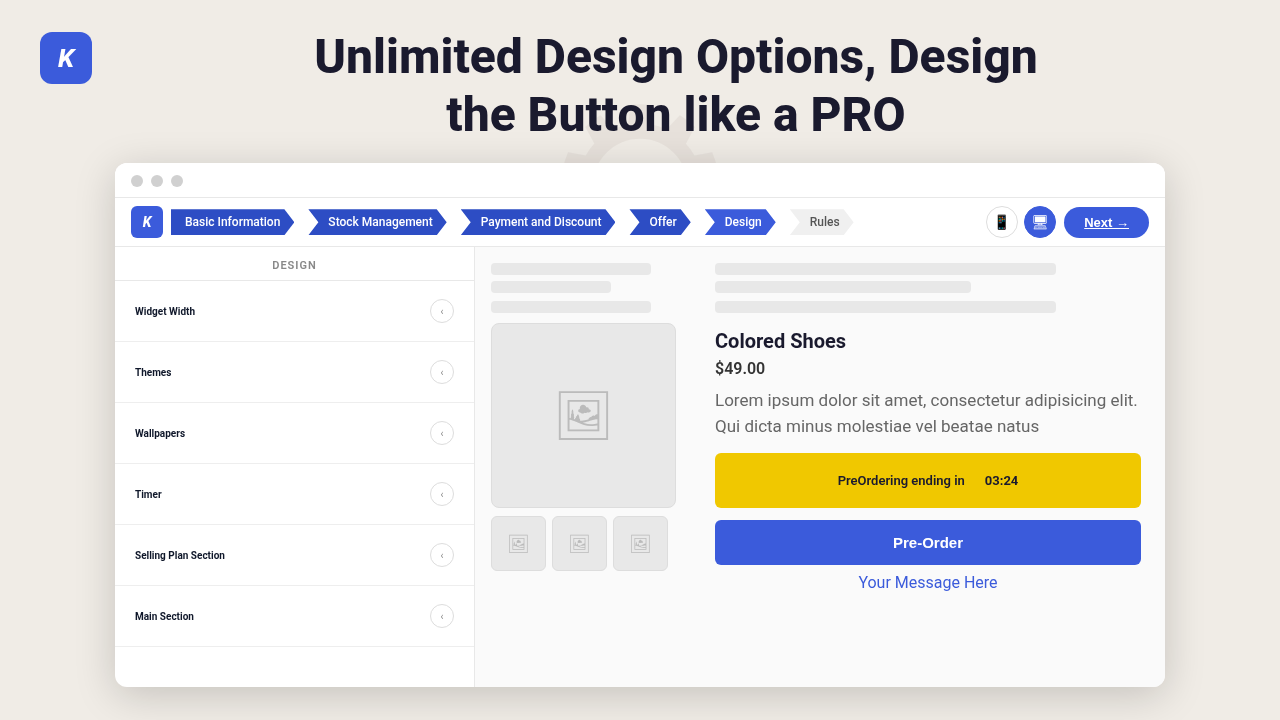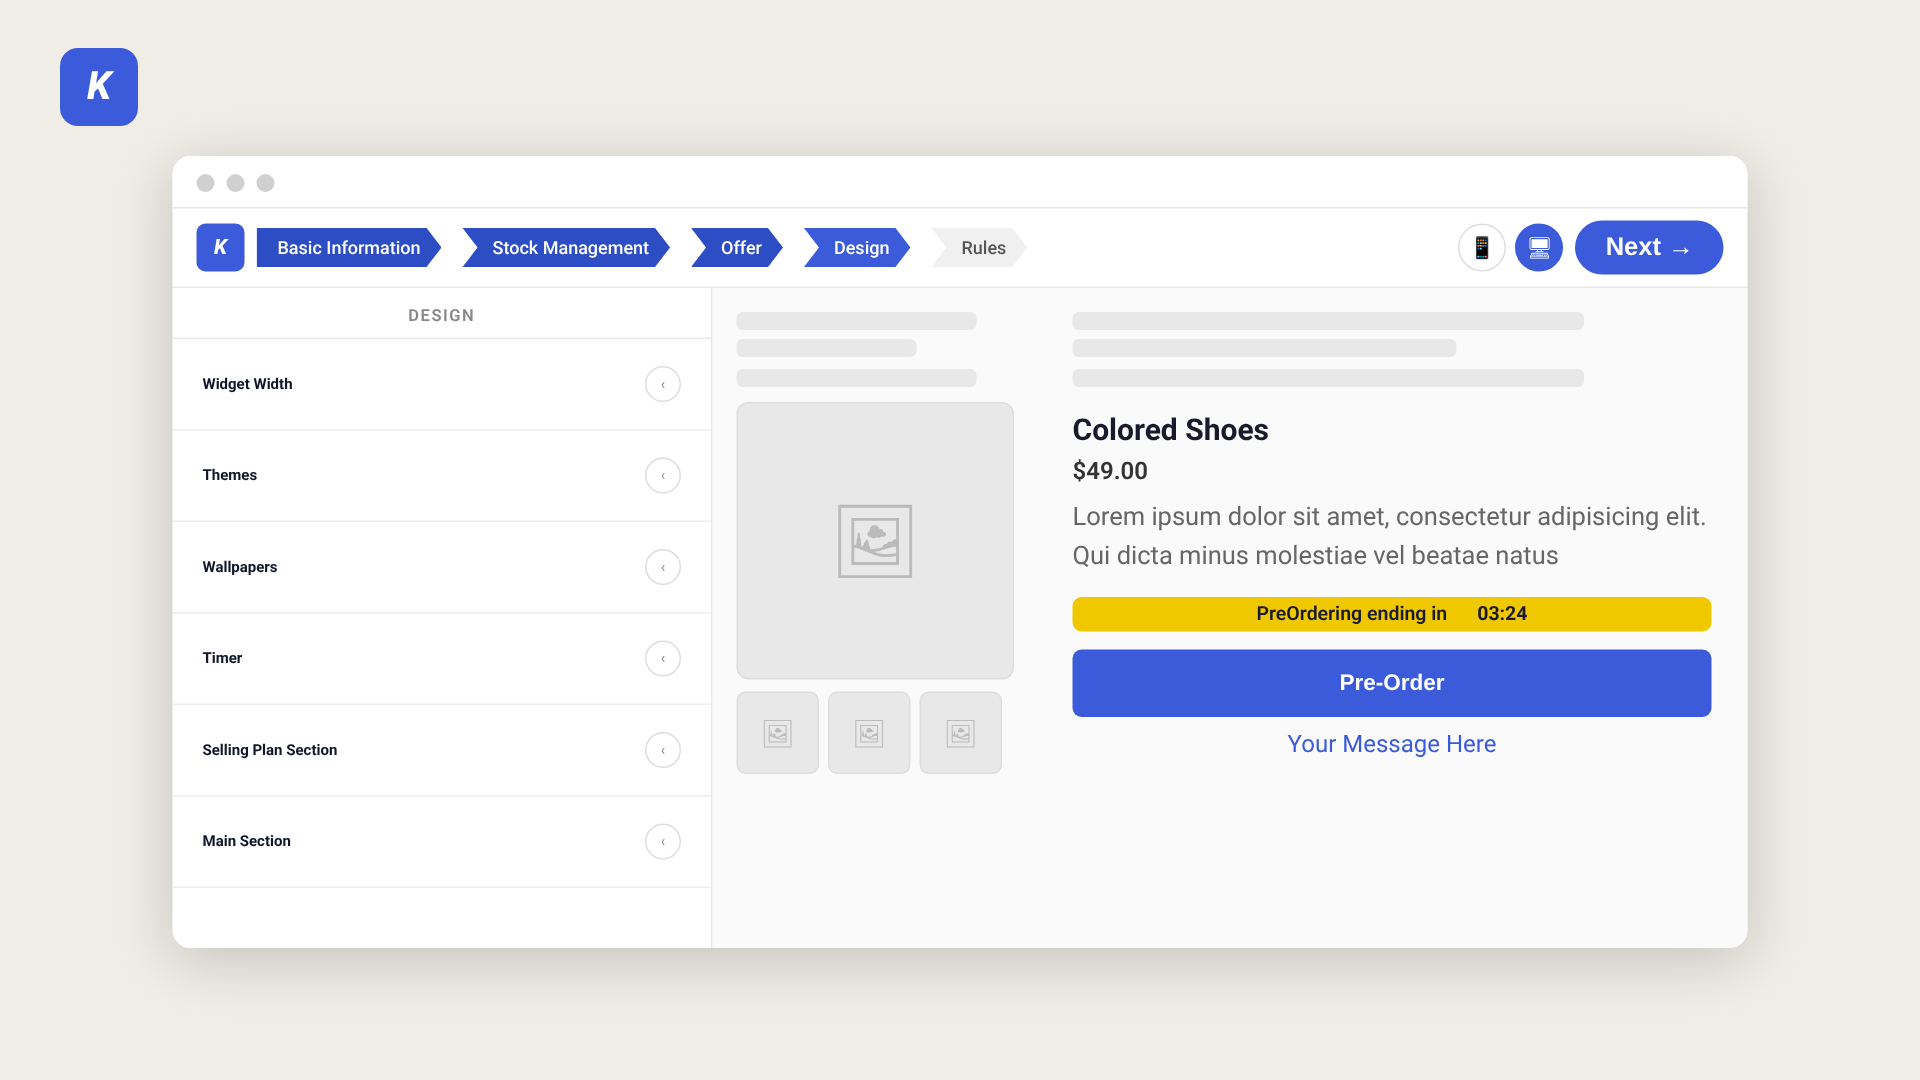--- a/index.html
+++ b/index.html
@@ -182,27 +182,28 @@
       border-color: #3b5bdb;
       color: white;
     }
 
     .next-btn {
       background: #3b5bdb;
       color: white;
       border: none;
       border-radius: 20px;
       padding: 8px 20px;
-      font-size: 17px;
+      font-size: 13px;
       font-weight: 600;
       cursor: pointer;
       display: flex;
       align-items: center;
       gap: 4px;
       margin-left: auto;
+      text-decoration: underline;
     }
 
     
     .main-content {
       display: flex;
       height: 440px;
     }
 
     
     .sidebar {
@@ -334,21 +335,21 @@
     .product-desc {
       font-size: 17px;
       color: #666;
       line-height: 1.5;
       margin-bottom: 14px;
     }
 
     .preorder-banner {
       background: #f0c800;
       border-radius: 6px;
-      padding: 4px 16px;
+      padding: 20px 16px;
       display: flex;
       align-items: center;
       justify-content: center;
       gap: 20px;
       margin-bottom: 12px;
     }
 
     .preorder-text {
       font-size: 13px;
       font-weight: 600;
@@ -419,20 +420,26 @@
   </style>
 </head>
 <body>
 
 <div class="bg-decoration">⚙</div>
 
 <div class="page-header">
   <div class="logo-badge">
     <span>K</span>
   </div>
+  <div class="headline">
+    <h1>
+      <span>Unlimited Design Options, Design</span><br>
+      <span>the Button like a PRO</span>
+    </h1>
+  </div>
 </div>
 
 <div class="app-window">
 
   <div class="window-chrome">
     <div class="window-dots">
       <div class="dot"></div>
       <div class="dot"></div>
       <div class="dot"></div>
     </div>
@@ -442,20 +449,23 @@
     <div class="nav-logo">
       <span>K</span>
     </div>
 
     <div class="nav-steps">
       <div class="step-item completed">
         <span>Basic Information</span>
       </div>
       <div class="step-item completed">
         <span>Stock Management</span>
+      </div>
+      <div class="step-item completed">
+        <span>Payment and Discount</span>
       </div>
       <div class="step-item completed">
         <span>Offer</span>
       </div>
       <div class="step-item active">
         <span>Design</span>
       </div>
       <div class="step-item">
         <span>Rules</span>
       </div>

